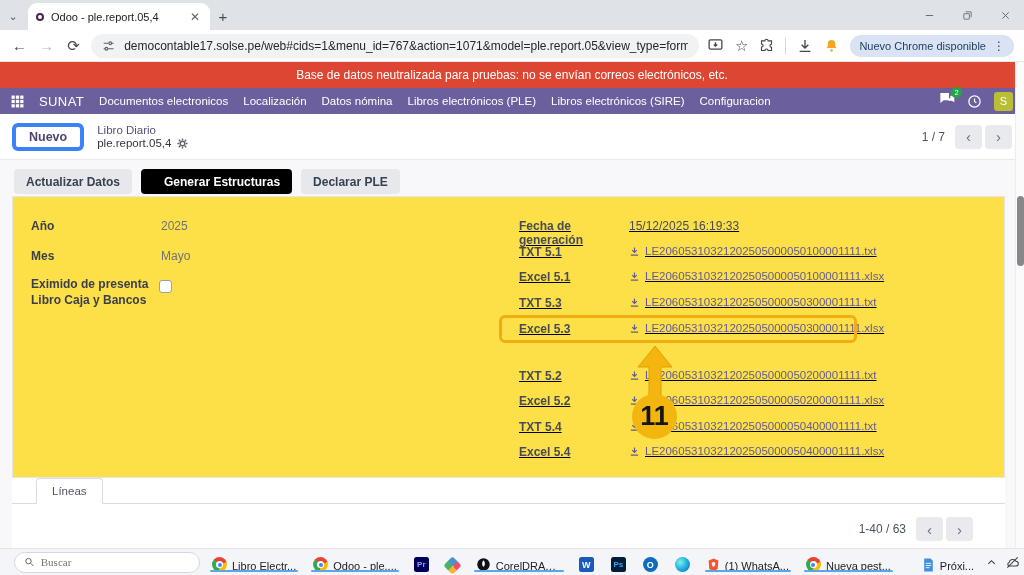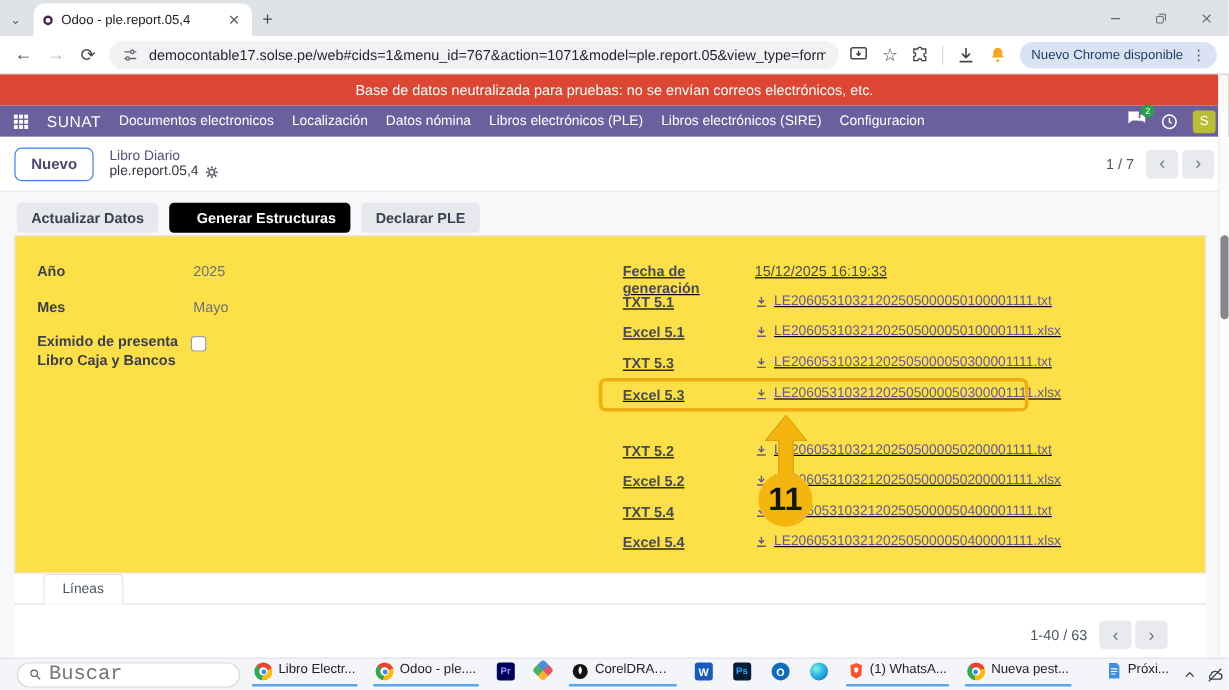--- a/index.html
+++ b/index.html
@@ -33,21 +33,21 @@
   .odoo-nav { position:absolute; top:88px; left:0; right:0; height:26px; background:#6b5f9e; display:flex; align-items:center; gap:15px; padding:0 11px; color:#fff; }
   .brand { font-size:13px; letter-spacing:.4px; }
   .nav-item { font-size:11.5px; white-space:nowrap; }
   .nav-right { margin-left:auto; display:flex; align-items:center; gap:12px; }
   .chat-wrap { position:relative; }
   .chat-badge { position:absolute; top:-5px; right:-7px; background:#23a44a; color:#fff; font-size:7.5px; min-width:11px; height:11px; border-radius:6px; display:flex; align-items:center; justify-content:center; padding:0 2px; }
   .avatar { width:19px; height:19px; background:#b9be35; border-radius:3px; color:#fff; font-size:11px; display:flex; align-items:center; justify-content:center; }
 
   
   .control-panel { position:absolute; top:114px; left:0; right:0; height:46px; background:#fff; border-bottom:1px solid #e8e9ed; display:flex; align-items:center; padding:0 12px; }
-  .btn-nuevo { height:28px; padding:0 13px; background:#fff; border:1px solid #3b82f6; border-radius:6px; color:#50446f; font-size:12.5px; font-weight:600; display:flex; align-items:center; }
+  .btn-nuevo { height:28px; padding:0 13px; background:#fff; border:4px solid #3b82f6; border-radius:6px; color:#50446f; font-size:12.5px; font-weight:600; display:flex; align-items:center; }
   .bc-block { margin-left:13px; display:flex; flex-direction:column; justify-content:center; gap:1px; }
   .bc-parent { font-size:11.5px; color:#56507a; }
   .bc-current { font-size:11.5px; color:#33363f; display:flex; align-items:center; gap:6px; }
   .cp-right { margin-left:auto; display:flex; align-items:center; gap:10px; }
   .pager-text { font-size:12px; color:#4b5563; }
   .pager-btns { display:flex; gap:3px; }
   .pbtn { width:27px; height:24px; background:#e9eaee; border-radius:4px; display:flex; align-items:center; justify-content:center; color:#6b7280; font-size:15px; line-height:1; }
 
   
   .content { position:absolute; top:160px; left:0; right:0; height:388px; background:#f8f8fa; }
@@ -76,22 +76,22 @@
   .arrow { position:absolute; left:637px; top:186px; z-index:21; }
   .step-circle { position:absolute; left:632px; top:234px; width:45px; height:45px; border-radius:50%; background:#f2b60f; display:flex; align-items:center; justify-content:center; font-size:27px; font-weight:700; color:#151515; z-index:22; }
 
   
   .scrollbar { position:absolute; top:62px; right:0; width:9px; height:486px; background:#fbfbfc; border-left:1px solid #ededee; }
   .thumb { position:absolute; top:134px; left:1px; width:7px; height:70px; background:#85878b; border-radius:4px; }
 
   
   .taskbar { position:absolute; bottom:0; left:0; right:0; height:27px; background:#f3f5f8; border-top:1px solid #e1e3e8; display:flex; align-items:center; padding:0 7px; gap:7px; }
   .tb-search { width:186px; height:21px; background:#fff; border:1px solid #d4d7dd; border-radius:12px; display:flex; align-items:center; gap:6px; padding:0 9px; flex:none; }
-  .tb-search input { border:none; outline:none; width:100%; font-size:17px; color:#3c4043; font-family:Liberation Mono, monospace; background:transparent; }
-  .tb-app { position:relative; height:20px; display:flex; align-items:flex-start; gap:5px; padding:0 5px; }
+  .tb-search input { border:none; outline:none; width:100%; font-size:11px; color:#3c4043; font-family:Liberation Serif, serif; background:transparent; }
+  .tb-app { position:relative; height:20px; display:flex; align-items:flex-end; gap:5px; padding:0 5px; }
   .tb-app.active::after { content:""; position:absolute; bottom:0; left:3px; right:3px; height:2px; background:#5ba5e8; border-radius:2px; }
   .tb-label { font-size:11px; color:#202124; max-width:66px; white-space:nowrap; overflow:hidden; text-overflow:ellipsis; }
   .sq-ico { width:15px; height:15px; border-radius:2.5px; display:flex; align-items:center; justify-content:center; font-weight:700; flex:none; }
   .chrome-ico { position:relative; width:15px; height:15px; border-radius:50%; background:conic-gradient(from -50deg,#ea4335 0 120deg,#fbbc05 120deg 240deg,#34a853 240deg 360deg); flex:none; }
   .chrome-ico::before { content:""; position:absolute; inset:4px; background:#fff; border-radius:50%; }
   .chrome-ico::after { content:""; position:absolute; inset:5.5px; background:#4285f4; border-radius:50%; }
   .pinwheel { width:13px; height:13px; border-radius:3px; transform:rotate(45deg); background:conic-gradient(#e6526e 0 25%,#f7b32b 25% 50%,#46b36b 50% 75%,#4a90d9 75% 100%); flex:none; }
   .edge-ico { width:15px; height:15px; border-radius:50%; background:radial-gradient(circle at 35% 35%,#7df3e1 0%,#2bb3e6 45%,#0b61c4 100%); flex:none; }
   .tray { margin-left:auto; display:flex; align-items:center; gap:8px; }
 </style>

